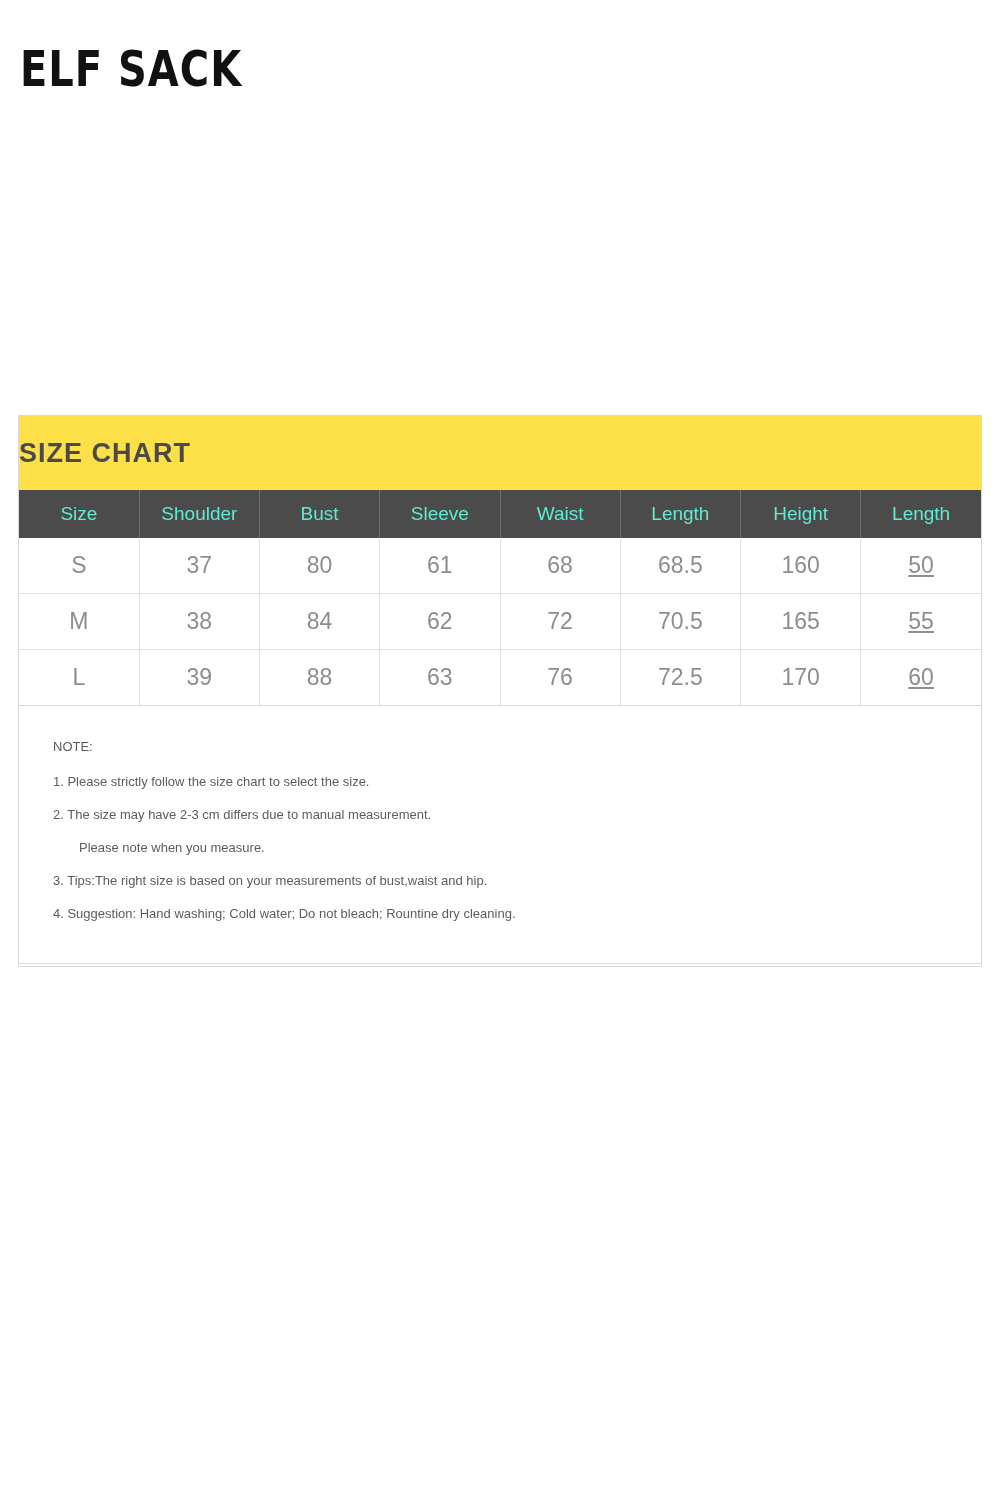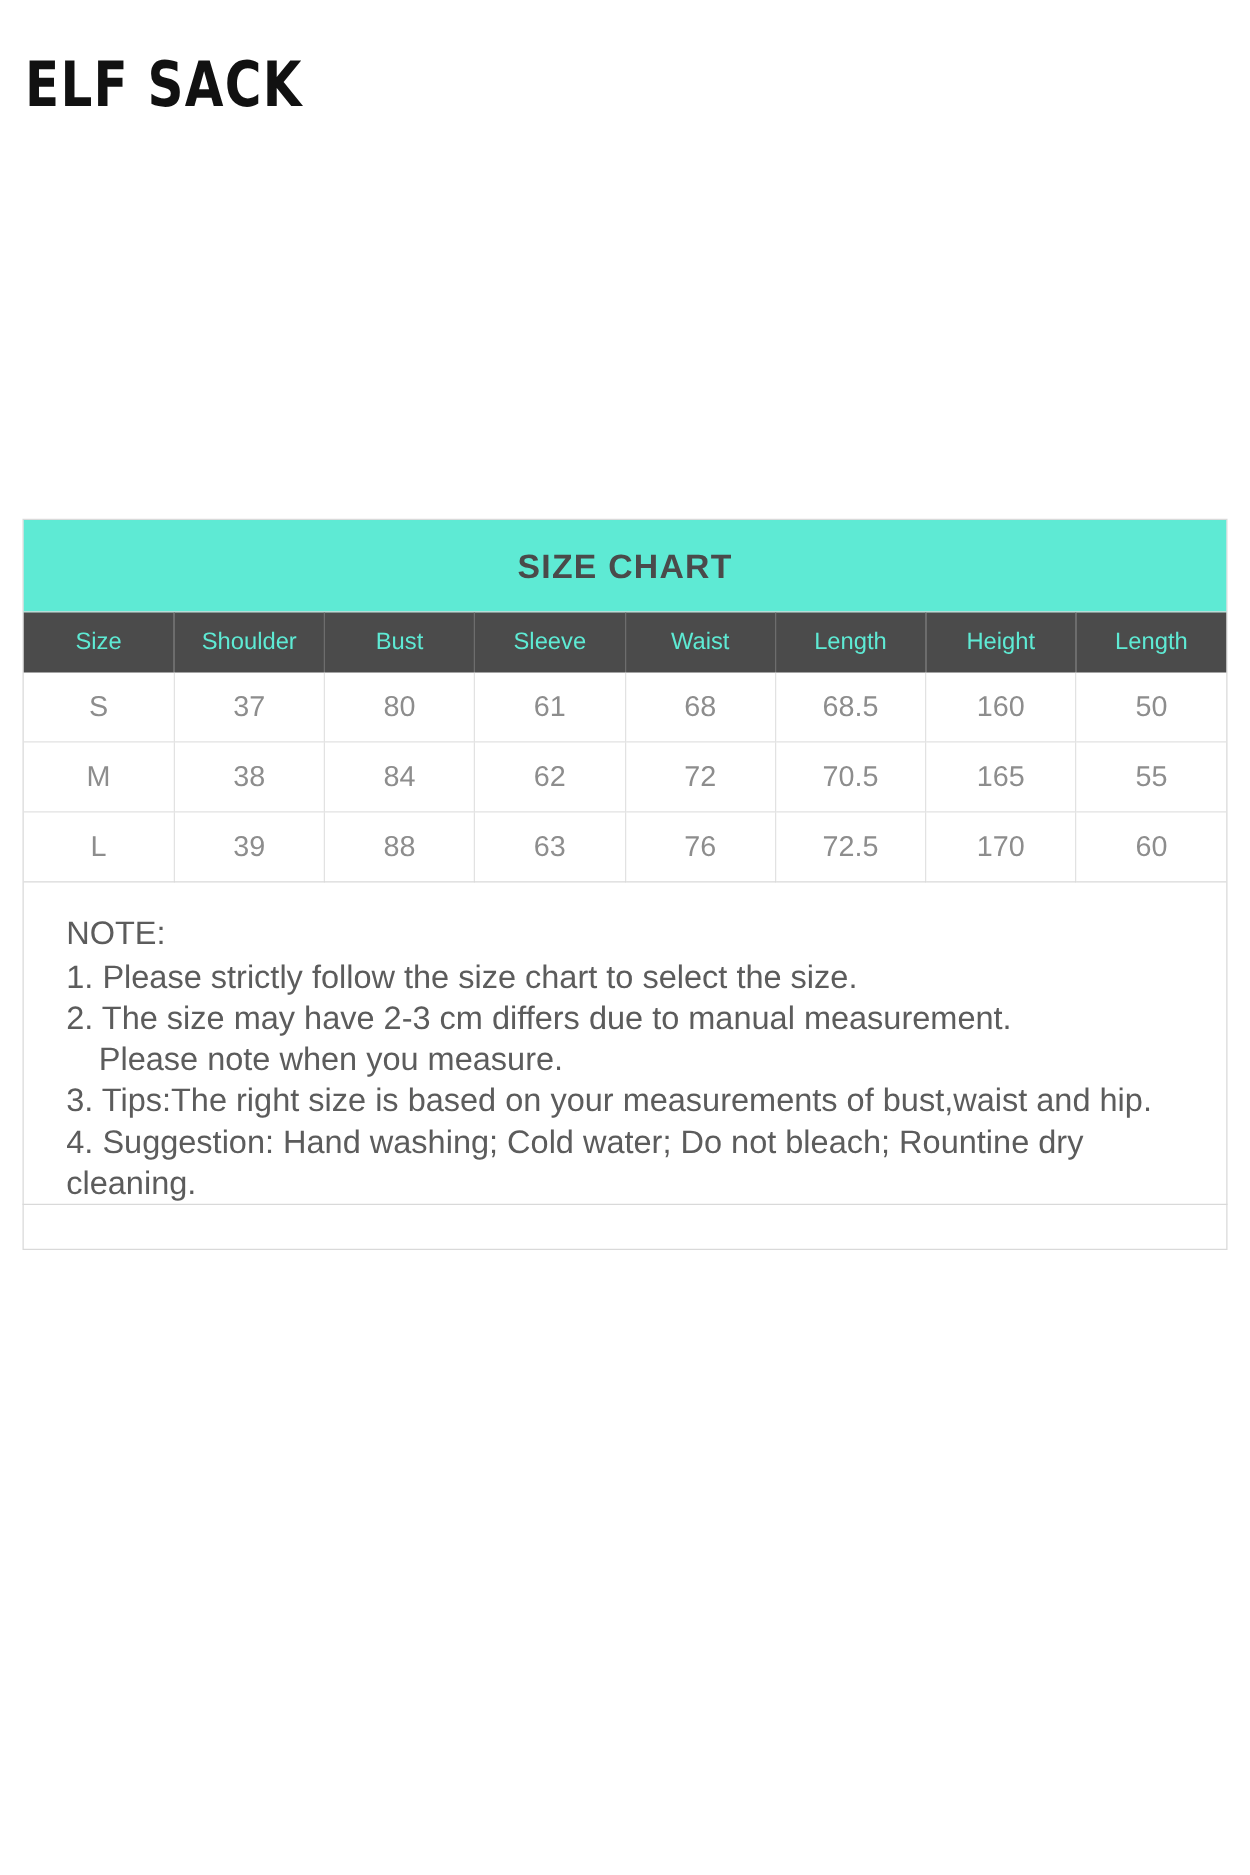--- a/index.html
+++ b/index.html
@@ -40,22 +40,21 @@
     position: absolute;
     left: 18px;
     top: 415px;
     width: 964px;
     border: 1px solid #d9d9d9;
     box-sizing: border-box;
     background: #ffffff;
   }
 
   .chart-title {
-    background: #5eead4;
-    text-align: center;
+    background: #fde047;
     font-size: 27px;
     font-weight: 700;
     letter-spacing: 1px;
     color: #4a4a4a;
     padding: 22px 0 20px 0;
     border-bottom: 1px solid #d9d9d9;
   }
 
   table.size-table {
     border-collapse: collapse;
@@ -75,27 +74,27 @@
 
   table.size-table td {
     text-align: center;
     font-size: 23px;
     color: #8d8d8d;
     padding: 14px 0;
     border-right: 1px solid #e2e2e2;
     border-bottom: 1px solid #e2e2e2;
     font-weight: 300;
   }
-  table.size-table td:last-child { border-right: none; }
+  table.size-table td:last-child { border-right: none; text-decoration: underline; }
   table.size-table tr:last-child td { border-bottom: 1px solid #d9d9d9; }
 
   
   .notes {
     padding: 24px 34px 36px 34px;
-    font-size: 26px;
+    font-size: 13px;
     line-height: 33px;
     color: #5c5c5c;
   }
   .notes .note-title {
     margin-bottom: 2px;
   }
   .notes .note-line {
     white-space: pre-wrap;
   }
   .notes .note-sub {

